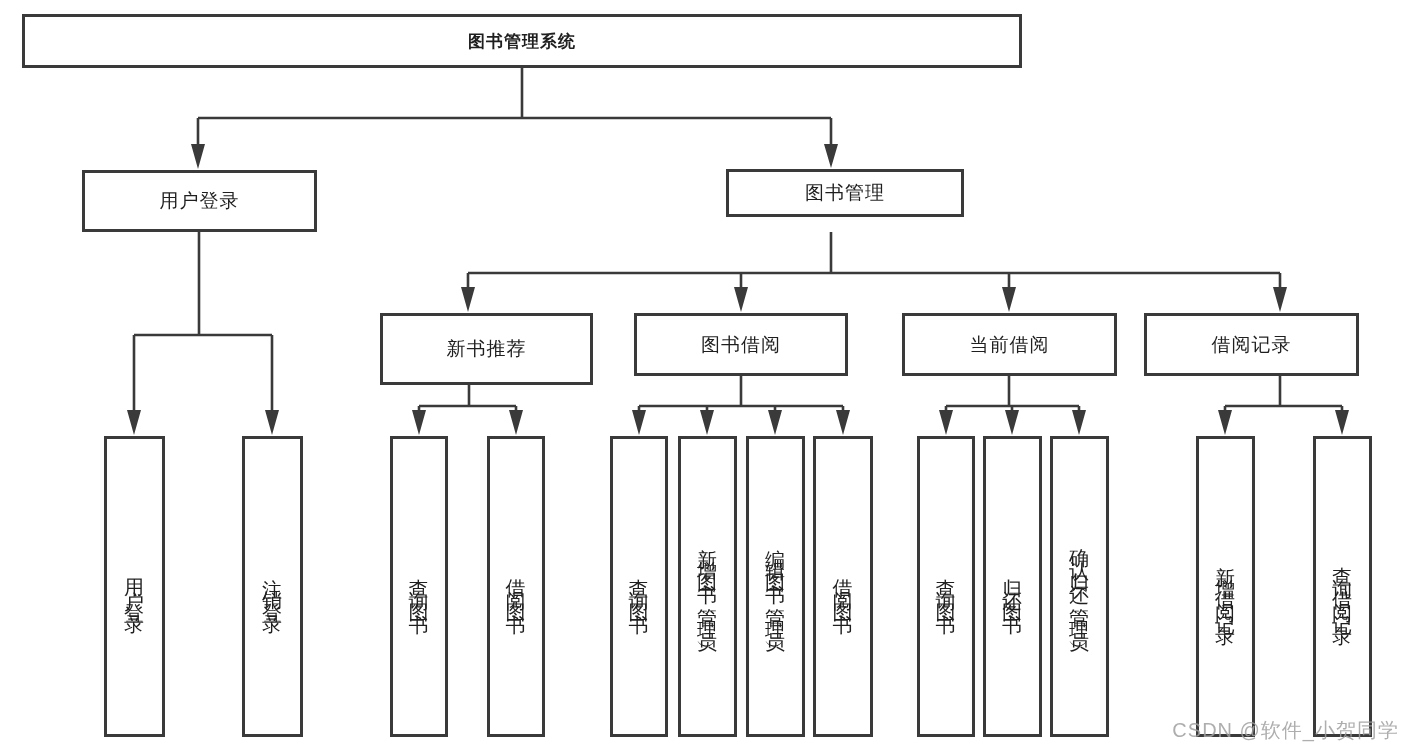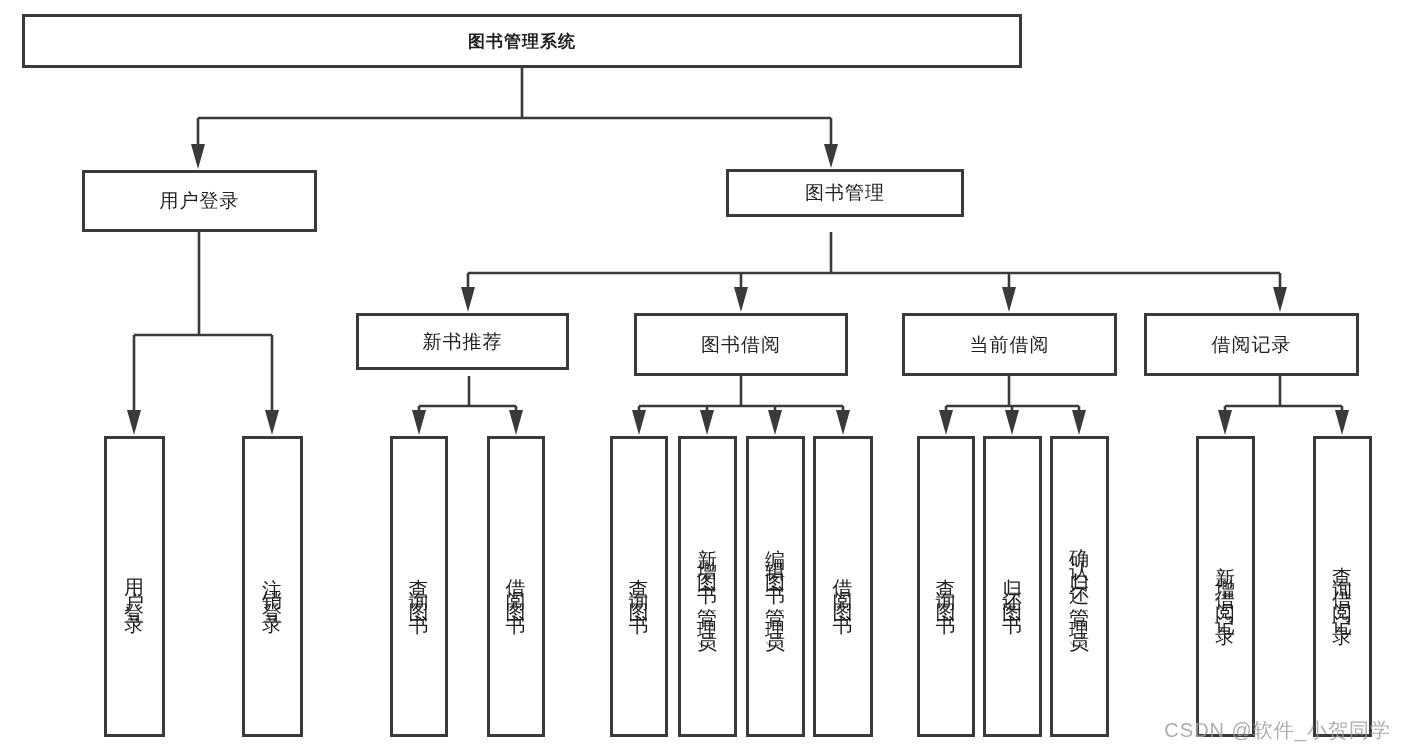--- a/index.html
+++ b/index.html
@@ -49,21 +49,21 @@
   .root-box { font-size: 17px; font-weight: bold; }
   .leaf { font-size: 20px; }
   .vtext {
     writing-mode: vertical-rl;
     text-orientation: mixed;
     letter-spacing: 12px;
     line-height: 1;
   }
   .watermark {
     position: absolute;
-    right: 14px;
+    right: 6px;
     bottom: 3px;
     font-size: 20px;
     color: var(--watermark);
     opacity: 0.85;
     z-index: 10;
     letter-spacing: 1px;
   }
 </style>
 </head>
 <body>
@@ -105,21 +105,21 @@
          M1072 410 h14 L1079 435 z
          M1218 410 h14 L1225 435 z
          M1335 410 h14 L1342 435 z"></path>
   </svg>
 
   <div class="box hbox root-box" style="left:22px; top:14px; width:1000px; height:54px;">图书管理系统</div>
 
   <div class="box hbox" style="left:82px; top:170px; width:235px; height:62px;">用户登录</div>
   <div class="box hbox" style="left:712px; top:169px; width:238px; height:48px;margin-left:14px;">图书管理</div>
 
-  <div class="box hbox" style="left:356px; top:313px; width:213px; height:57px;text-align:right;">新书推荐</div>
+  <div class="box hbox" style="left:380px; top:313px; width:213px; height:72px;text-align:right;">新书推荐</div>
   <div class="box hbox" style="left:634px; top:313px; width:214px; height:63px;">图书借阅</div>
   <div class="box hbox" style="left:902px; top:313px; width:215px; height:63px;font-family:Liberation Mono, monospace;">当前借阅</div>
   <div class="box hbox" style="left:1144px; top:313px; width:215px; height:63px;">借阅记录</div>
 
   <div class="box leaf" style="left:104px; top:436px; width:61px; height:301px;">
     <span class="vtext">用户登录</span>
   </div>
   <div class="box leaf" style="left:242px; top:436px; width:61px; height:301px;">
     <span class="vtext">注销登录</span>
   </div>

